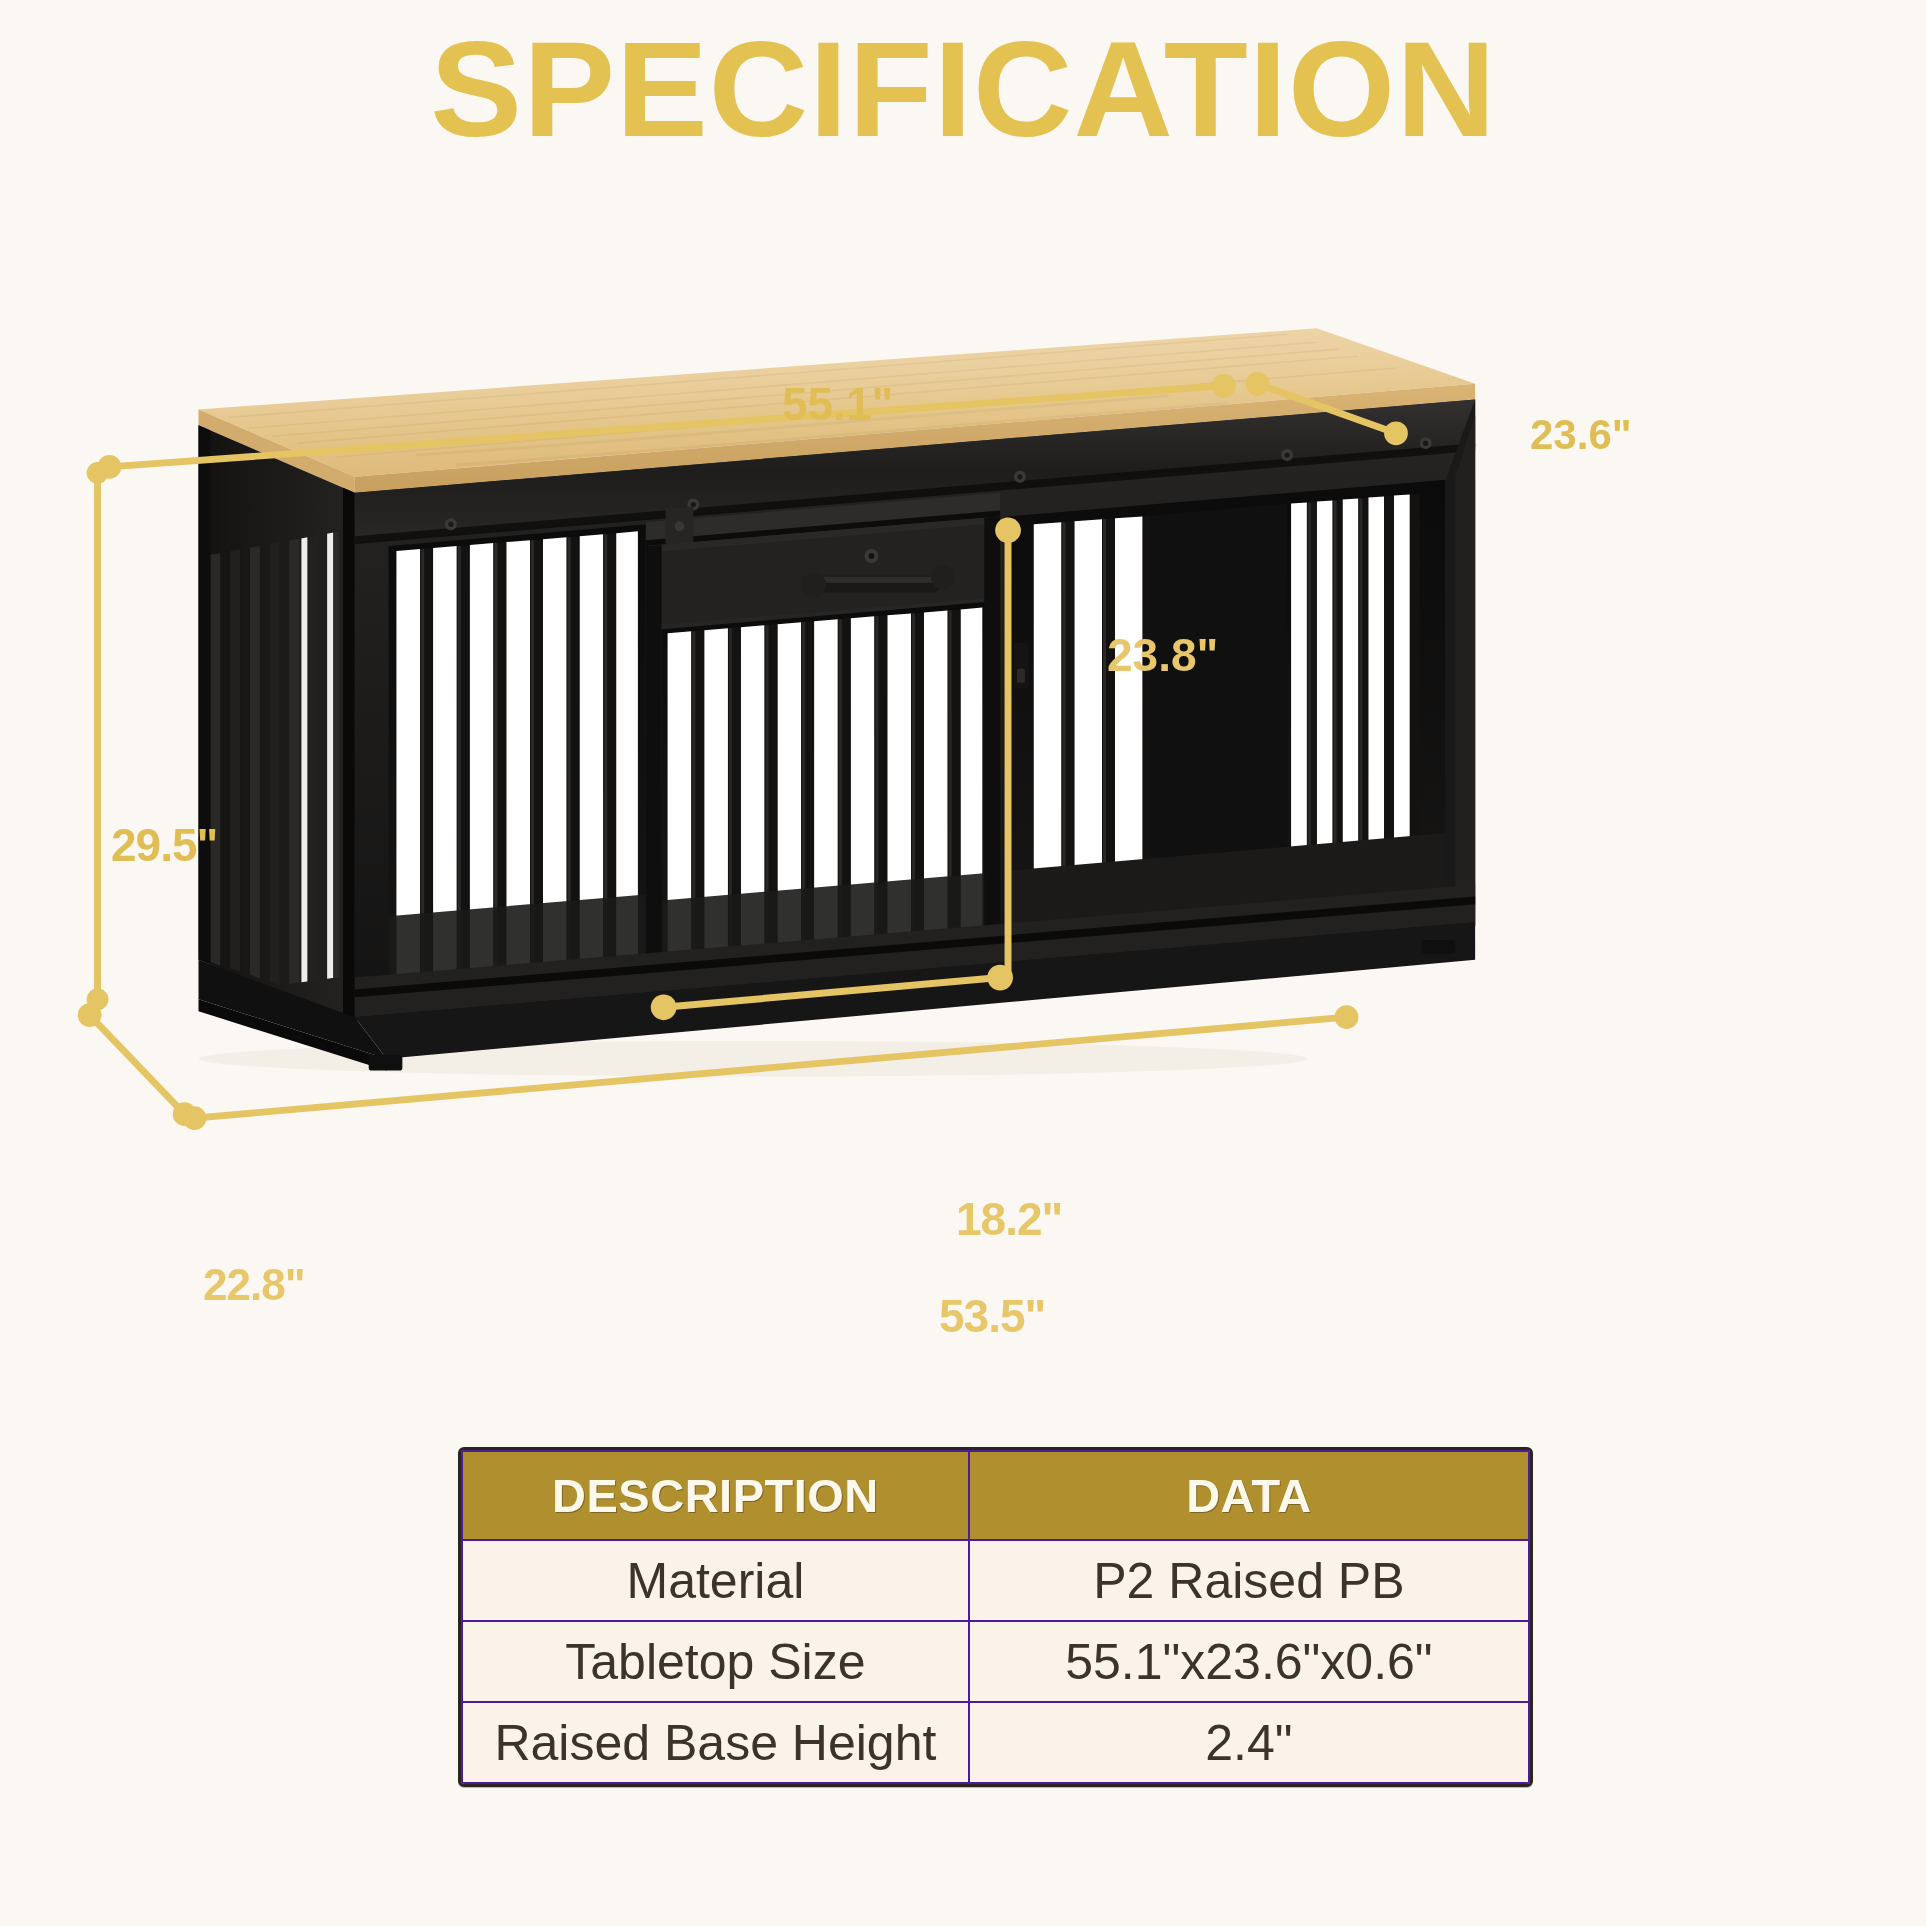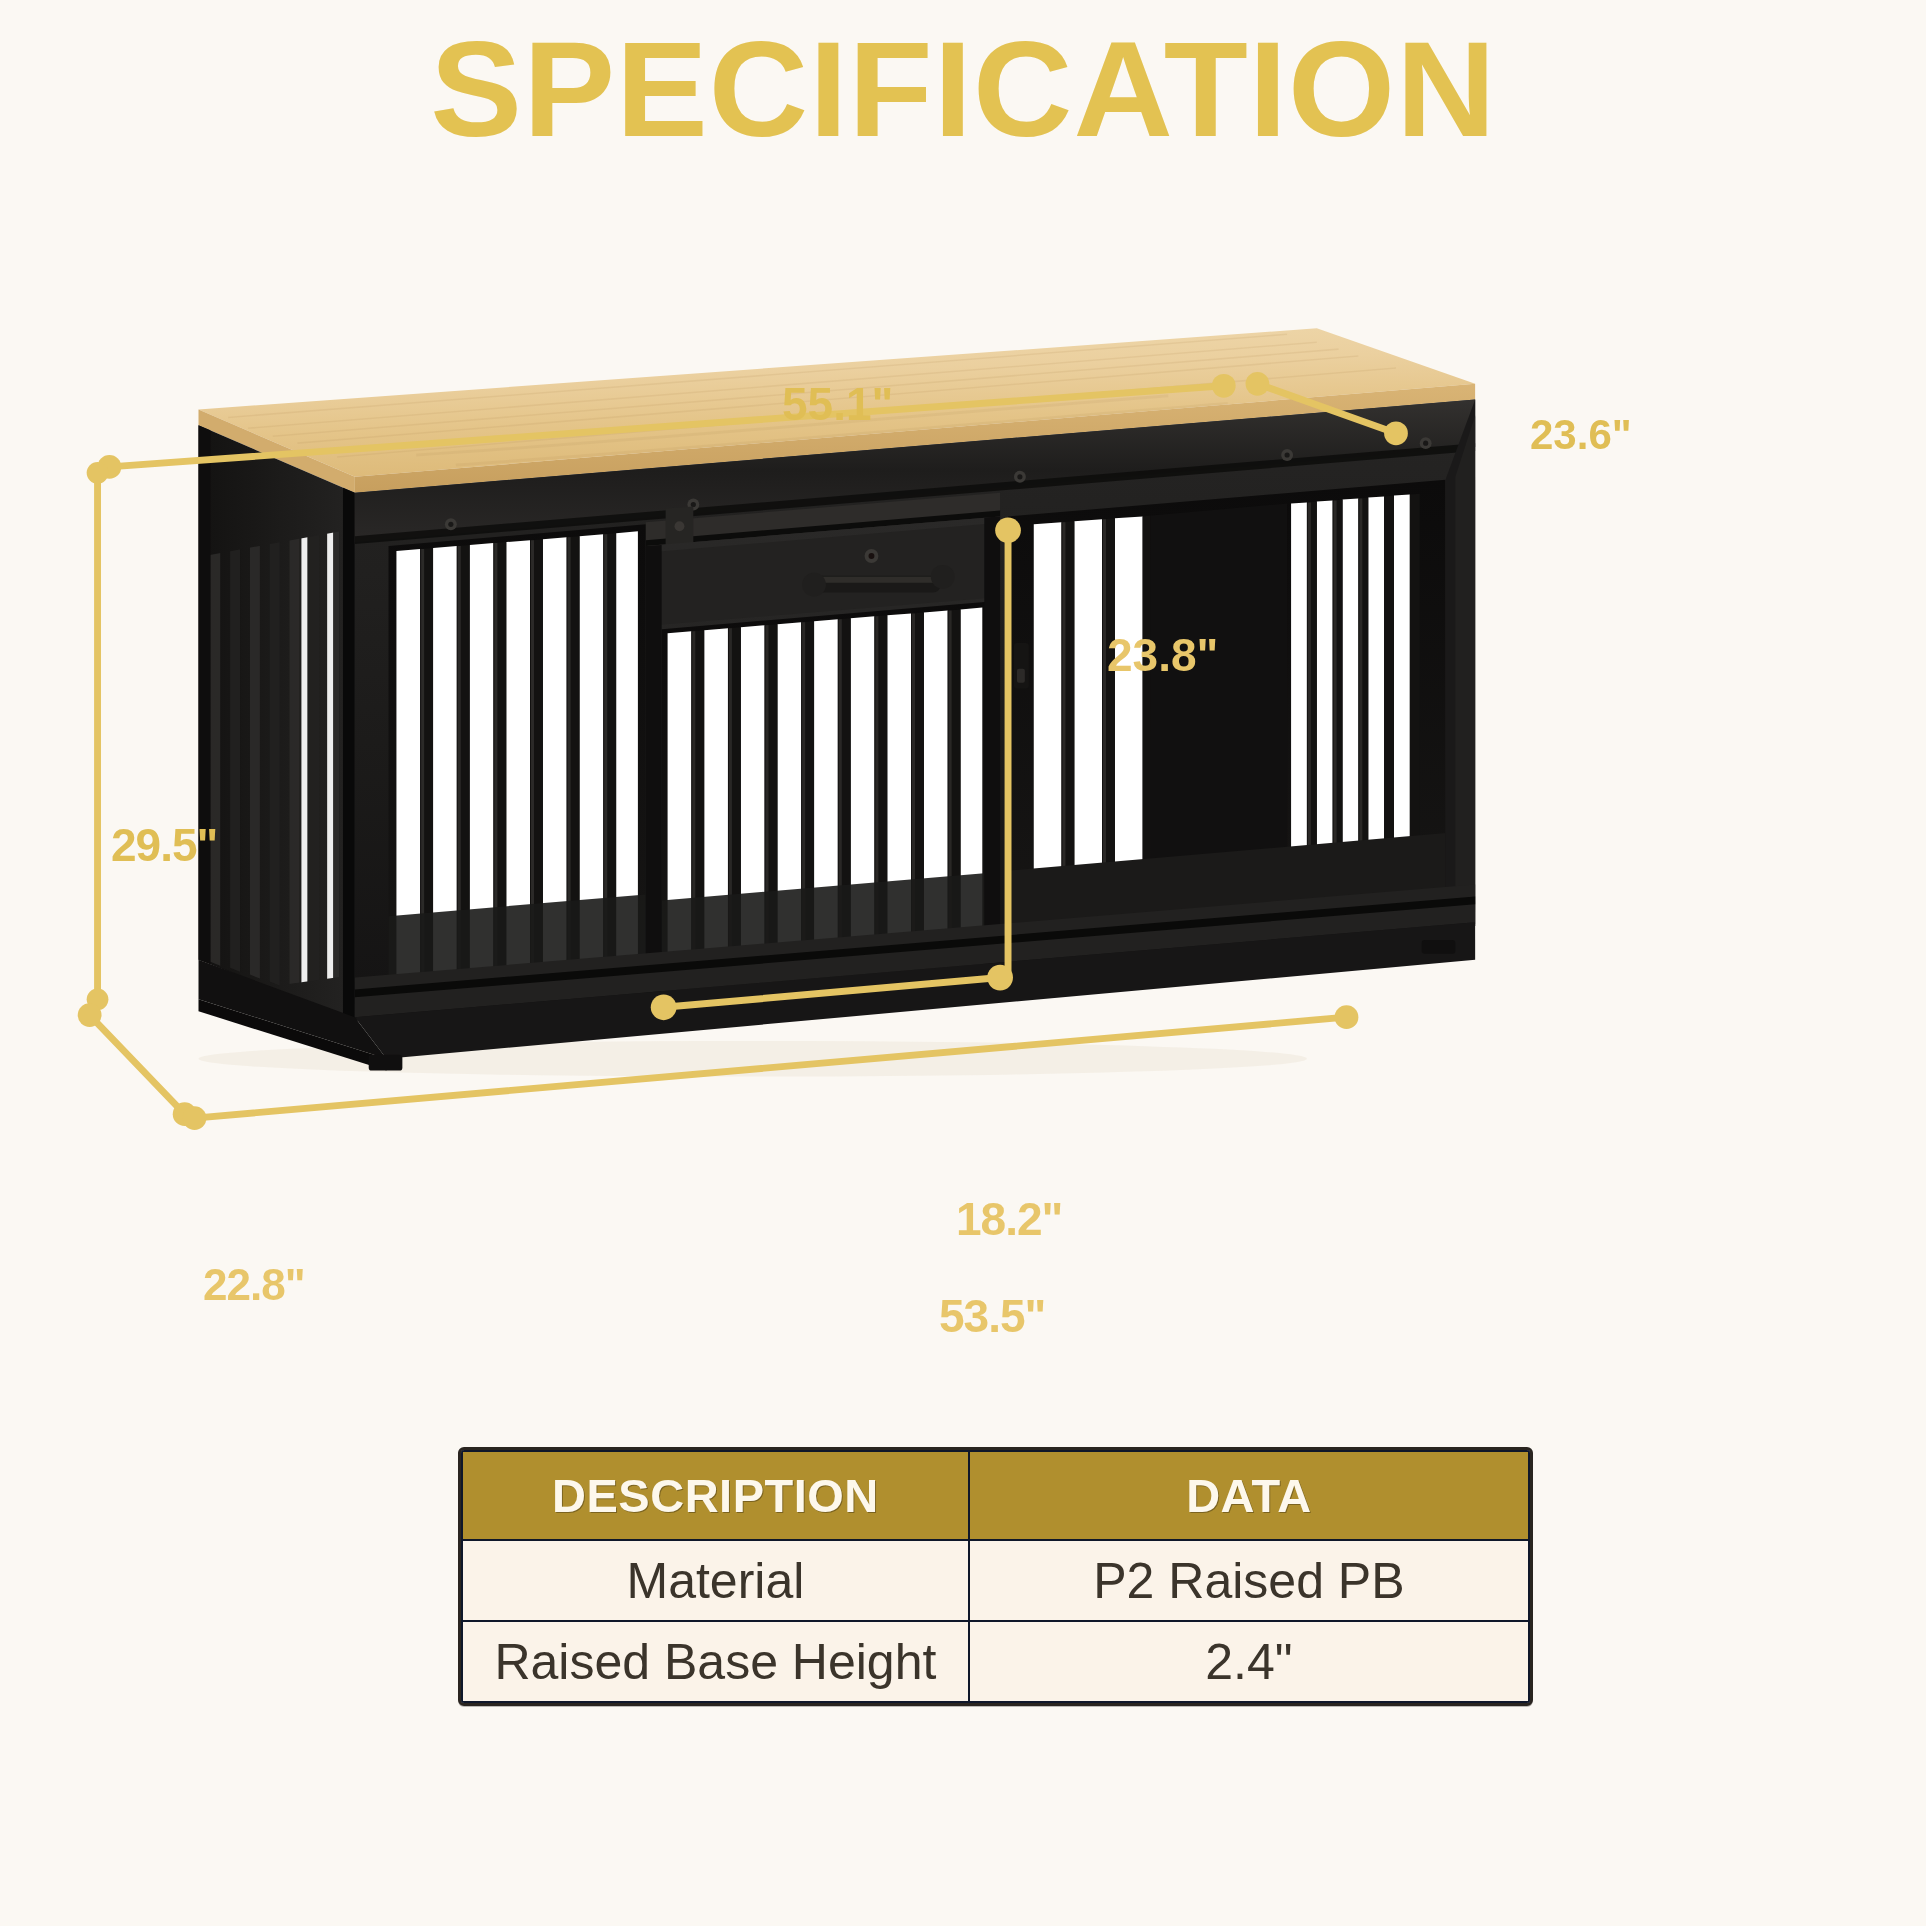--- a/index.html
+++ b/index.html
@@ -73,21 +73,21 @@
     box-shadow: 0 1px 0 rgba(0,0,0,.25);
   }
   #spec-table table {
     width: 100%;
     border-collapse: collapse;
     table-layout: fixed;
   }
   #spec-table th, #spec-table td {
     text-align: center;
     font-family: "Liberation Sans", sans-serif;
-    border: 2px solid #0f172a;
+    border: 2px solid #4c1d95;
   }
   #spec-table th {
     background: #B08F2E;
     color: #FDF8EC;
     font-size: 47px;
     font-weight: bold;
     height: 85px;
     letter-spacing: 0.5px;
     text-shadow: 1px 1px 0 rgba(0,0,0,.30);
   }
@@ -404,19 +404,23 @@
         <th>DESCRIPTION</th>
         <th>DATA</th>
       </tr>
     </thead>
     <tbody>
       <tr>
         <td>Material</td>
         <td>P2 Raised PB</td>
       </tr>
       <tr>
+        <td>Tabletop Size</td>
+        <td>55.1"x23.6"x0.6"</td>
+      </tr>
+      <tr>
         <td>Raised Base Height</td>
         <td>2.4"</td>
       </tr>
     </tbody>
   </table>
 </div>
 
 
 </body></html>

